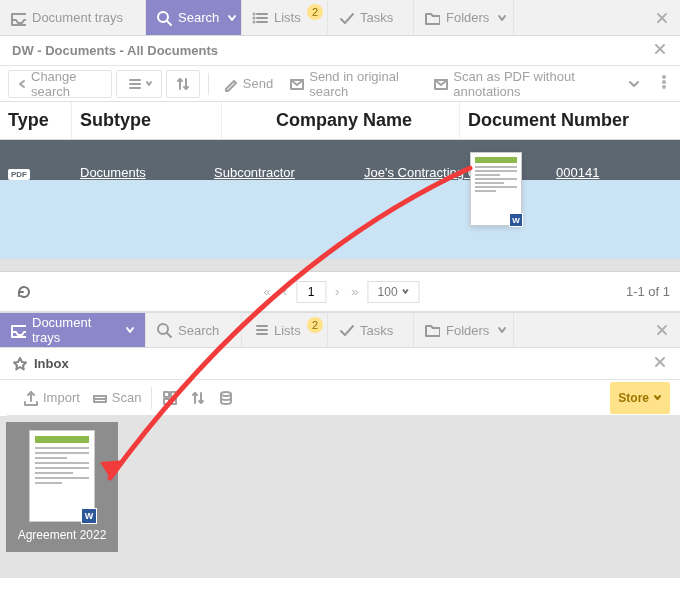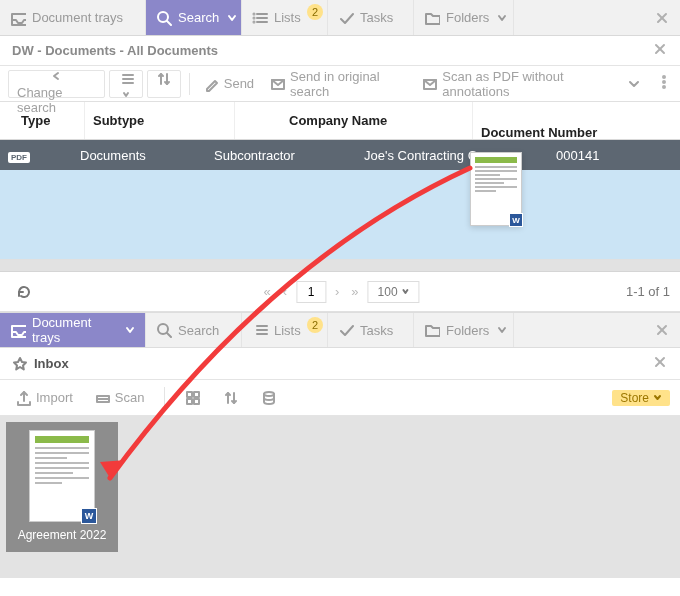--- a/index.html
+++ b/index.html
@@ -14,33 +14,33 @@
   .badge { position: absolute; top: 4px; right: 4px; background: #ffe28a; color: #8a6d00; width: 16px; height: 16px; border-radius: 50%; font-size: 11px; display:flex;align-items:center;justify-content:center; }
   .tab-close { margin-left: auto; width: 36px; display:flex;align-items:center;justify-content:center; color:#b0b0b0; }
 
   
   .pathbar { height: 30px; background: #fff; border-bottom: 1px solid #e4e4e4; display:flex; align-items:center; padding:0 12px; font-size:13px; color:#8a8a8a; font-weight:600; }
   .pathbar .close { margin-left:auto; color:#b0b0b0; cursor:pointer; }
 
   
   .toolbar { height: 36px; background:#fff; border-bottom:1px solid #e0e0e0; display:flex; align-items:center; padding:0 8px; gap:4px; font-size:13px; color:#a2a2a2; }
   .tbtn { display:flex;align-items:center; gap:4px; padding:0 6px; height:28px; cursor:pointer; }
-  .tbtn.box { border:1px solid #e4e4e4; border-radius:2px; padding:0 8px;flex-direction:column; }
+  .tbtn.box { border:1px solid #e4e4e4; border-radius:2px; padding:0 8px; }
   .tvdiv { width:1px; height:22px; background:#e4e4e4; margin:0 4px; }
   .toolbar .rchev { margin-left:auto; }
   .dots { margin-left:6px; color:#b0b0b0; }
 
   
-  .thead { height:38px; border-bottom:1px solid #d9d9d9; display:flex; align-items:center; font-size:13px; font-weight:700; color:#222; background:#fff;padding-left:13px; }
+  .thead { height:38px; border-bottom:1px solid #d9d9d9; display:flex; align-items:flex-end; font-size:18px; font-weight:700; color:#222; background:#fff; }
   .col { padding:0 8px; border-right:1px solid #eee; height:100%; display:flex; align-items:center; }
   .col.c1{width:72px;} .col.c2{width:134px;} .col.c3{width:150px;} .col.c4{width:192px;margin-left:46px;} .col.c5{flex:1; border-right:none;margin-top:23px;}
 
   
   .tbody { height:120px; background:#cbe4f5; border-bottom:1px solid #e0e0e0; position:relative; }
-  .row { height:30px; display:flex; align-items:center; font-size:13px; color:#fff; }
+  .row { height:40px; display:flex; align-items:flex-end; font-size:13px; color:#fff;text-decoration:underline; }
   .row.selected { background:#5d6772; }
   .row .cell { padding:0 8px; }
   .cell.c1{width:72px;} .cell.c2{width:134px;} .cell.c3{width:150px;} .cell.c4{width:192px;} .cell.c5{flex:1;}
   .pdf-badge { background:#fff; color:#5d6772; font-size:8px; font-weight:700; padding:1px 3px; border-radius:2px; }
 
   
   .hover-thumb { position:absolute; left:470px; top:152px; width:52px; height:74px; background:#fff; border:1px solid #ccc; box-shadow:0 2px 6px rgba(0,0,0,.15); padding:4px; }
   .hover-thumb .bar { height:6px; background:#8bba4a; margin-bottom:3px;}
   .hover-thumb .ln { height:2px; background:#bbb; margin:2px 0;}
   .hover-thumb .w { position:absolute; right:-2px; bottom:-2px; width:14px; height:14px; background:#2b579a;border:1px solid #fff; display:flex;align-items:center;justify-content:center;color:#fff;font-size:8px;font-weight:700;}
@@ -56,22 +56,22 @@
   .pager .info { margin-left:auto; }
 
   
   .tabbar2 { height:36px; background:#f1f1f1; border-top:1px solid #ddd; border-bottom:1px solid #ddd; display:flex; align-items:stretch;}
 
   
   .inboxbar { height:32px; background:#fff; border-bottom:1px solid #e4e4e4; display:flex; align-items:center; padding:0 12px; font-size:13px; color:#555; font-weight:600; gap:6px;}
   .inboxbar .close { margin-left:auto; color:#b0b0b0; cursor:pointer; font-weight:400;}
 
   
-  .toolbar2 { height:36px; background:#fff; border-bottom:1px solid #e4e4e4; display:flex; align-items:center; padding:0 10px; gap:10px; font-size:13px; color:#a2a2a2;}
-  .store { margin-left:auto; background:#ffe28a; color:#9c7700; height:16px; padding:0 8px; display:flex;align-items:center; gap:4px; border-radius:2px; cursor:pointer; font-size:12px;}
+  .toolbar2 { height:36px; background:#fff; border-bottom:1px solid #e4e4e4; display:flex; align-items:center; padding:0 10px; font-size:13px; color:#a2a2a2;margin-left:7px;}
+  .store { margin-left:auto; background:#ffe28a; color:#9c7700; height:32px; padding:0 8px; display:flex;align-items:center; gap:4px; border-radius:2px; cursor:pointer; font-size:12px;font-weight:bold;}
 
   
   .tray { height:162px; background:#e3e3e3; display:flex; align-items:flex-start; padding:0; }
   .doccard { width:112px; height:130px; background:#8d8d8d; margin:6px 0 0 6px; display:flex; flex-direction:column; align-items:center; padding:8px 0 0; position:relative;}
   .doccard .page { width:66px; height:92px; background:#fff; border:1px solid #ccc; padding:5px; position:relative;}
   .doccard .page .bar { height:7px; background:#8bba4a; margin-bottom:4px;}
   .doccard .page .ln { height:2px; background:#bbb; margin:3px 0;}
   .doccard .page .w { position:absolute; right:-3px; bottom:-3px; width:16px; height:16px; background:#2b579a;border:1px solid #fff;display:flex;align-items:center;justify-content:center;color:#fff;font-size:9px;font-weight:700;}
   .doccard .cap { color:#fff; font-size:12px; margin-top:6px;}
 

